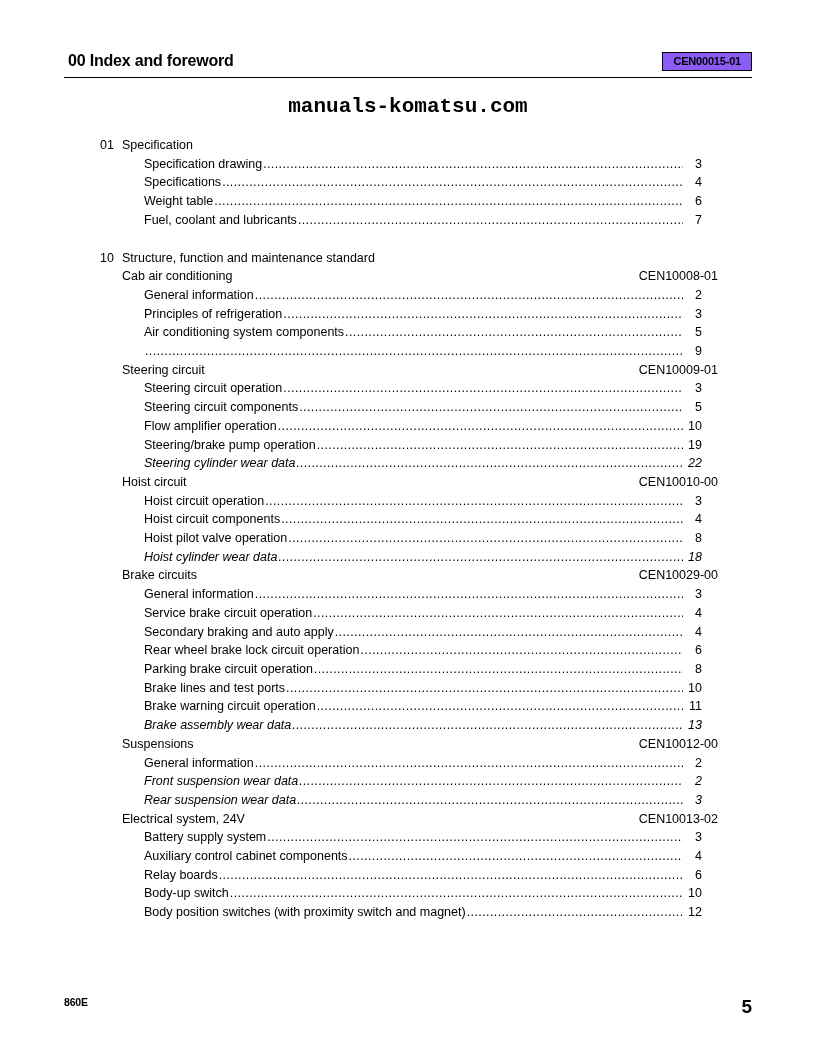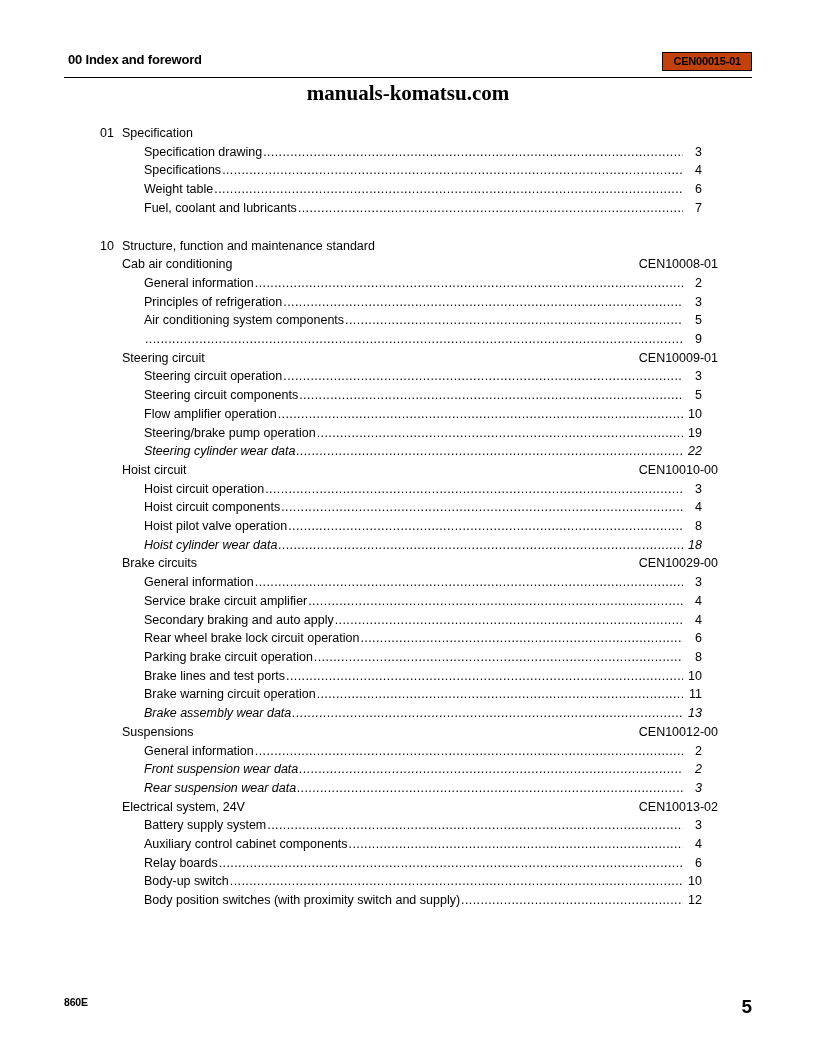--- a/index.html
+++ b/index.html
@@ -24,46 +24,46 @@
   }
   
   .header {
     position: relative;
     height: 22px;
     display: flex;
     align-items: flex-start;
     justify-content: space-between;
   }
   .header-title {
-    font-size: 13px;
+    font-size: 16px;
     font-weight: bold;
     letter-spacing: -0.2px;
     padding-left: 4px;
   }
   .header-code {
     font-size: 11px;
     font-weight: bold;
-    background: #c2410c;
+    background: #8b5cf6;
     border: 1px solid #000;
     padding: 2px 10px 2px 10px;
     line-height: 13px;
     letter-spacing: -0.2px;
   }
   .header-rule {
     border-bottom: 1.4px solid #000;
     margin-top: 3px;
   }
   
   .site-title {
     text-align: center;
     font-size: 21px;
     font-weight: bold;
-    margin-top: 3px;
+    margin-top: 17px;
     letter-spacing: 0px;
-    font-family: Liberation Serif, serif;
+    font-family: Liberation Mono, monospace;
   }
   
   .toc {
     margin-top: 18px;
     font-size: 12.5px;
     line-height: 18.7px;
   }
   .sect-group { margin-bottom: 0; }
   .spacer { height: 19px; }
 
@@ -258,21 +258,21 @@
           <span class="label">Brake circuits</span>
           <span class="dots"></span>
           <span class="val">CEN10029-00</span>
         </div>
         <div class="row lvl2">
           <span class="label">General information</span>
           <span class="dots"> ............................................................................................................................................................................................................................................................................................................</span>
           <span class="val">3</span>
         </div>
         <div class="row lvl2">
-          <span class="label">Service brake circuit amplifier</span>
+          <span class="label">Service brake circuit operation</span>
           <span class="dots"> ............................................................................................................................................................................................................................................................................................................</span>
           <span class="val">4</span>
         </div>
         <div class="row lvl2">
           <span class="label">Secondary braking and auto apply</span>
           <span class="dots"> ............................................................................................................................................................................................................................................................................................................</span>
           <span class="val">4</span>
         </div>
         <div class="row lvl2">
           <span class="label">Rear wheel brake lock circuit operation</span>
@@ -338,21 +338,21 @@
           <span class="label">Relay boards</span>
           <span class="dots"> ............................................................................................................................................................................................................................................................................................................</span>
           <span class="val">6</span>
         </div>
         <div class="row lvl2">
           <span class="label">Body-up switch</span>
           <span class="dots"> ............................................................................................................................................................................................................................................................................................................</span>
           <span class="val">10</span>
         </div>
         <div class="row lvl2">
-          <span class="label">Body position switches (with proximity switch and supply)</span>
+          <span class="label">Body position switches (with proximity switch and magnet)</span>
           <span class="dots"> ............................................................................................................................................................................................................................................................................................................</span>
           <span class="val">12</span>
         </div>
       </div>
     </div>
 
   <div class="footer">
     <div class="footer-model">860E</div>
     <div class="footer-page">5</div>
   </div>

